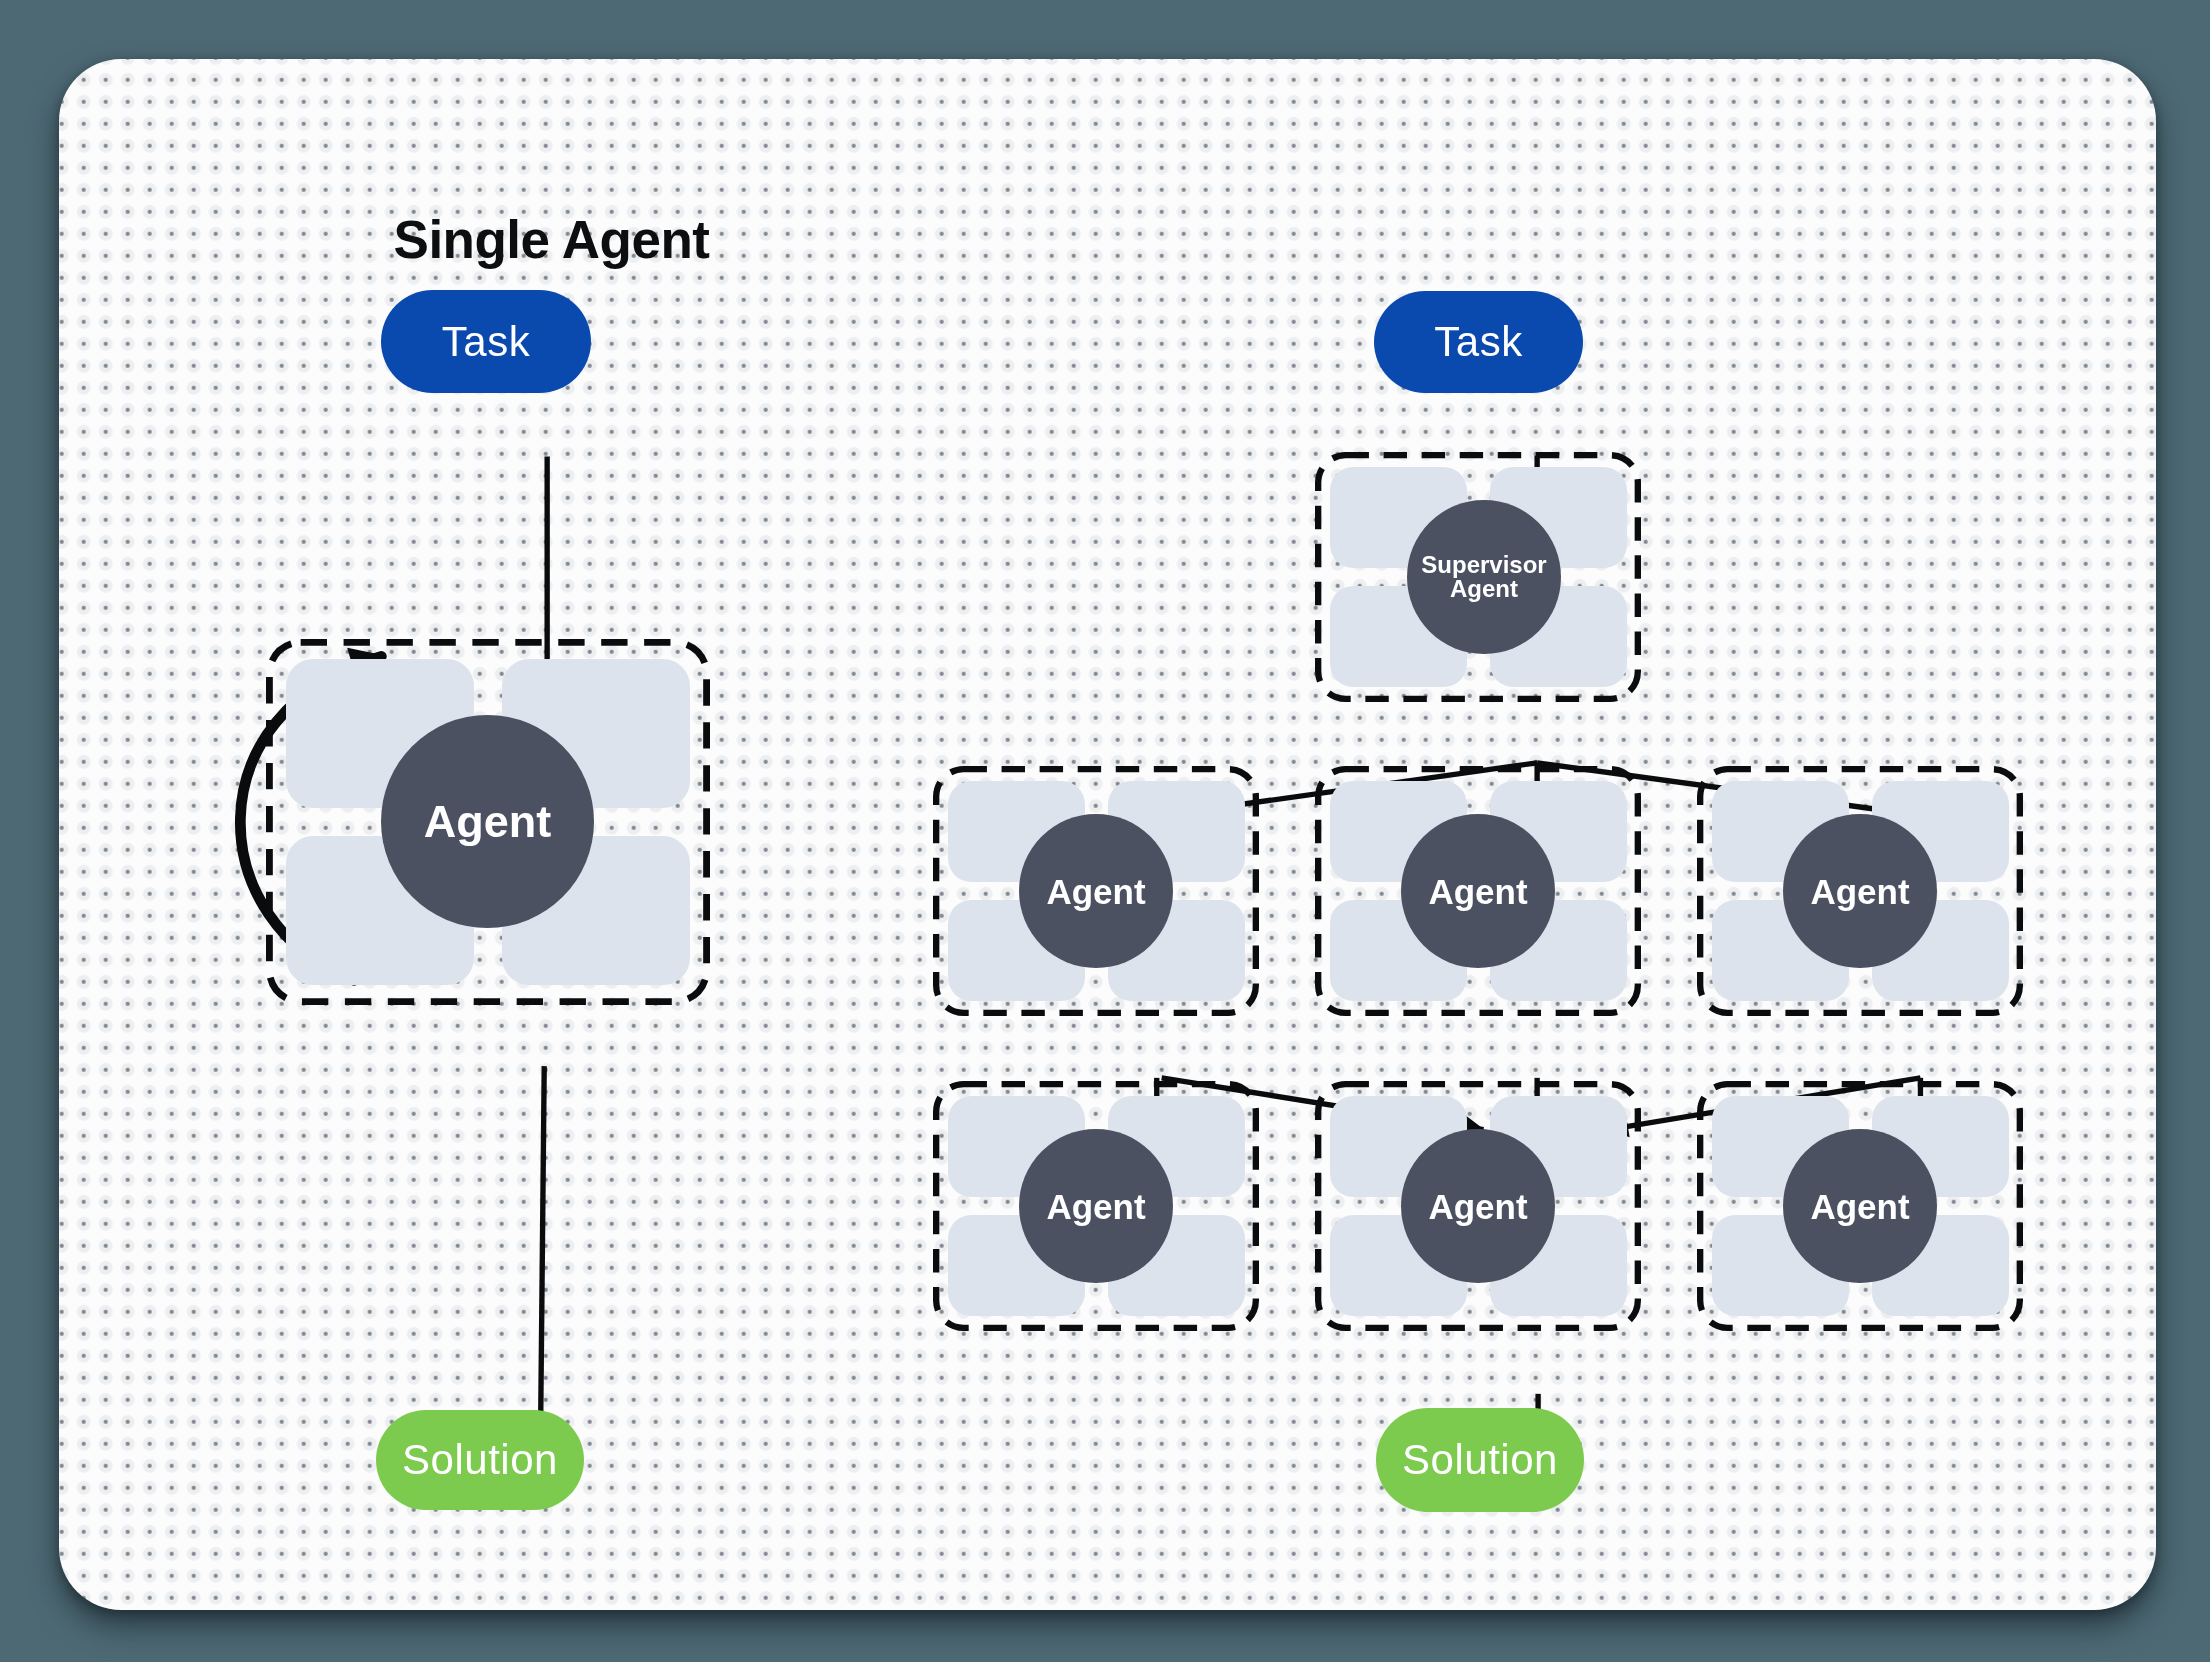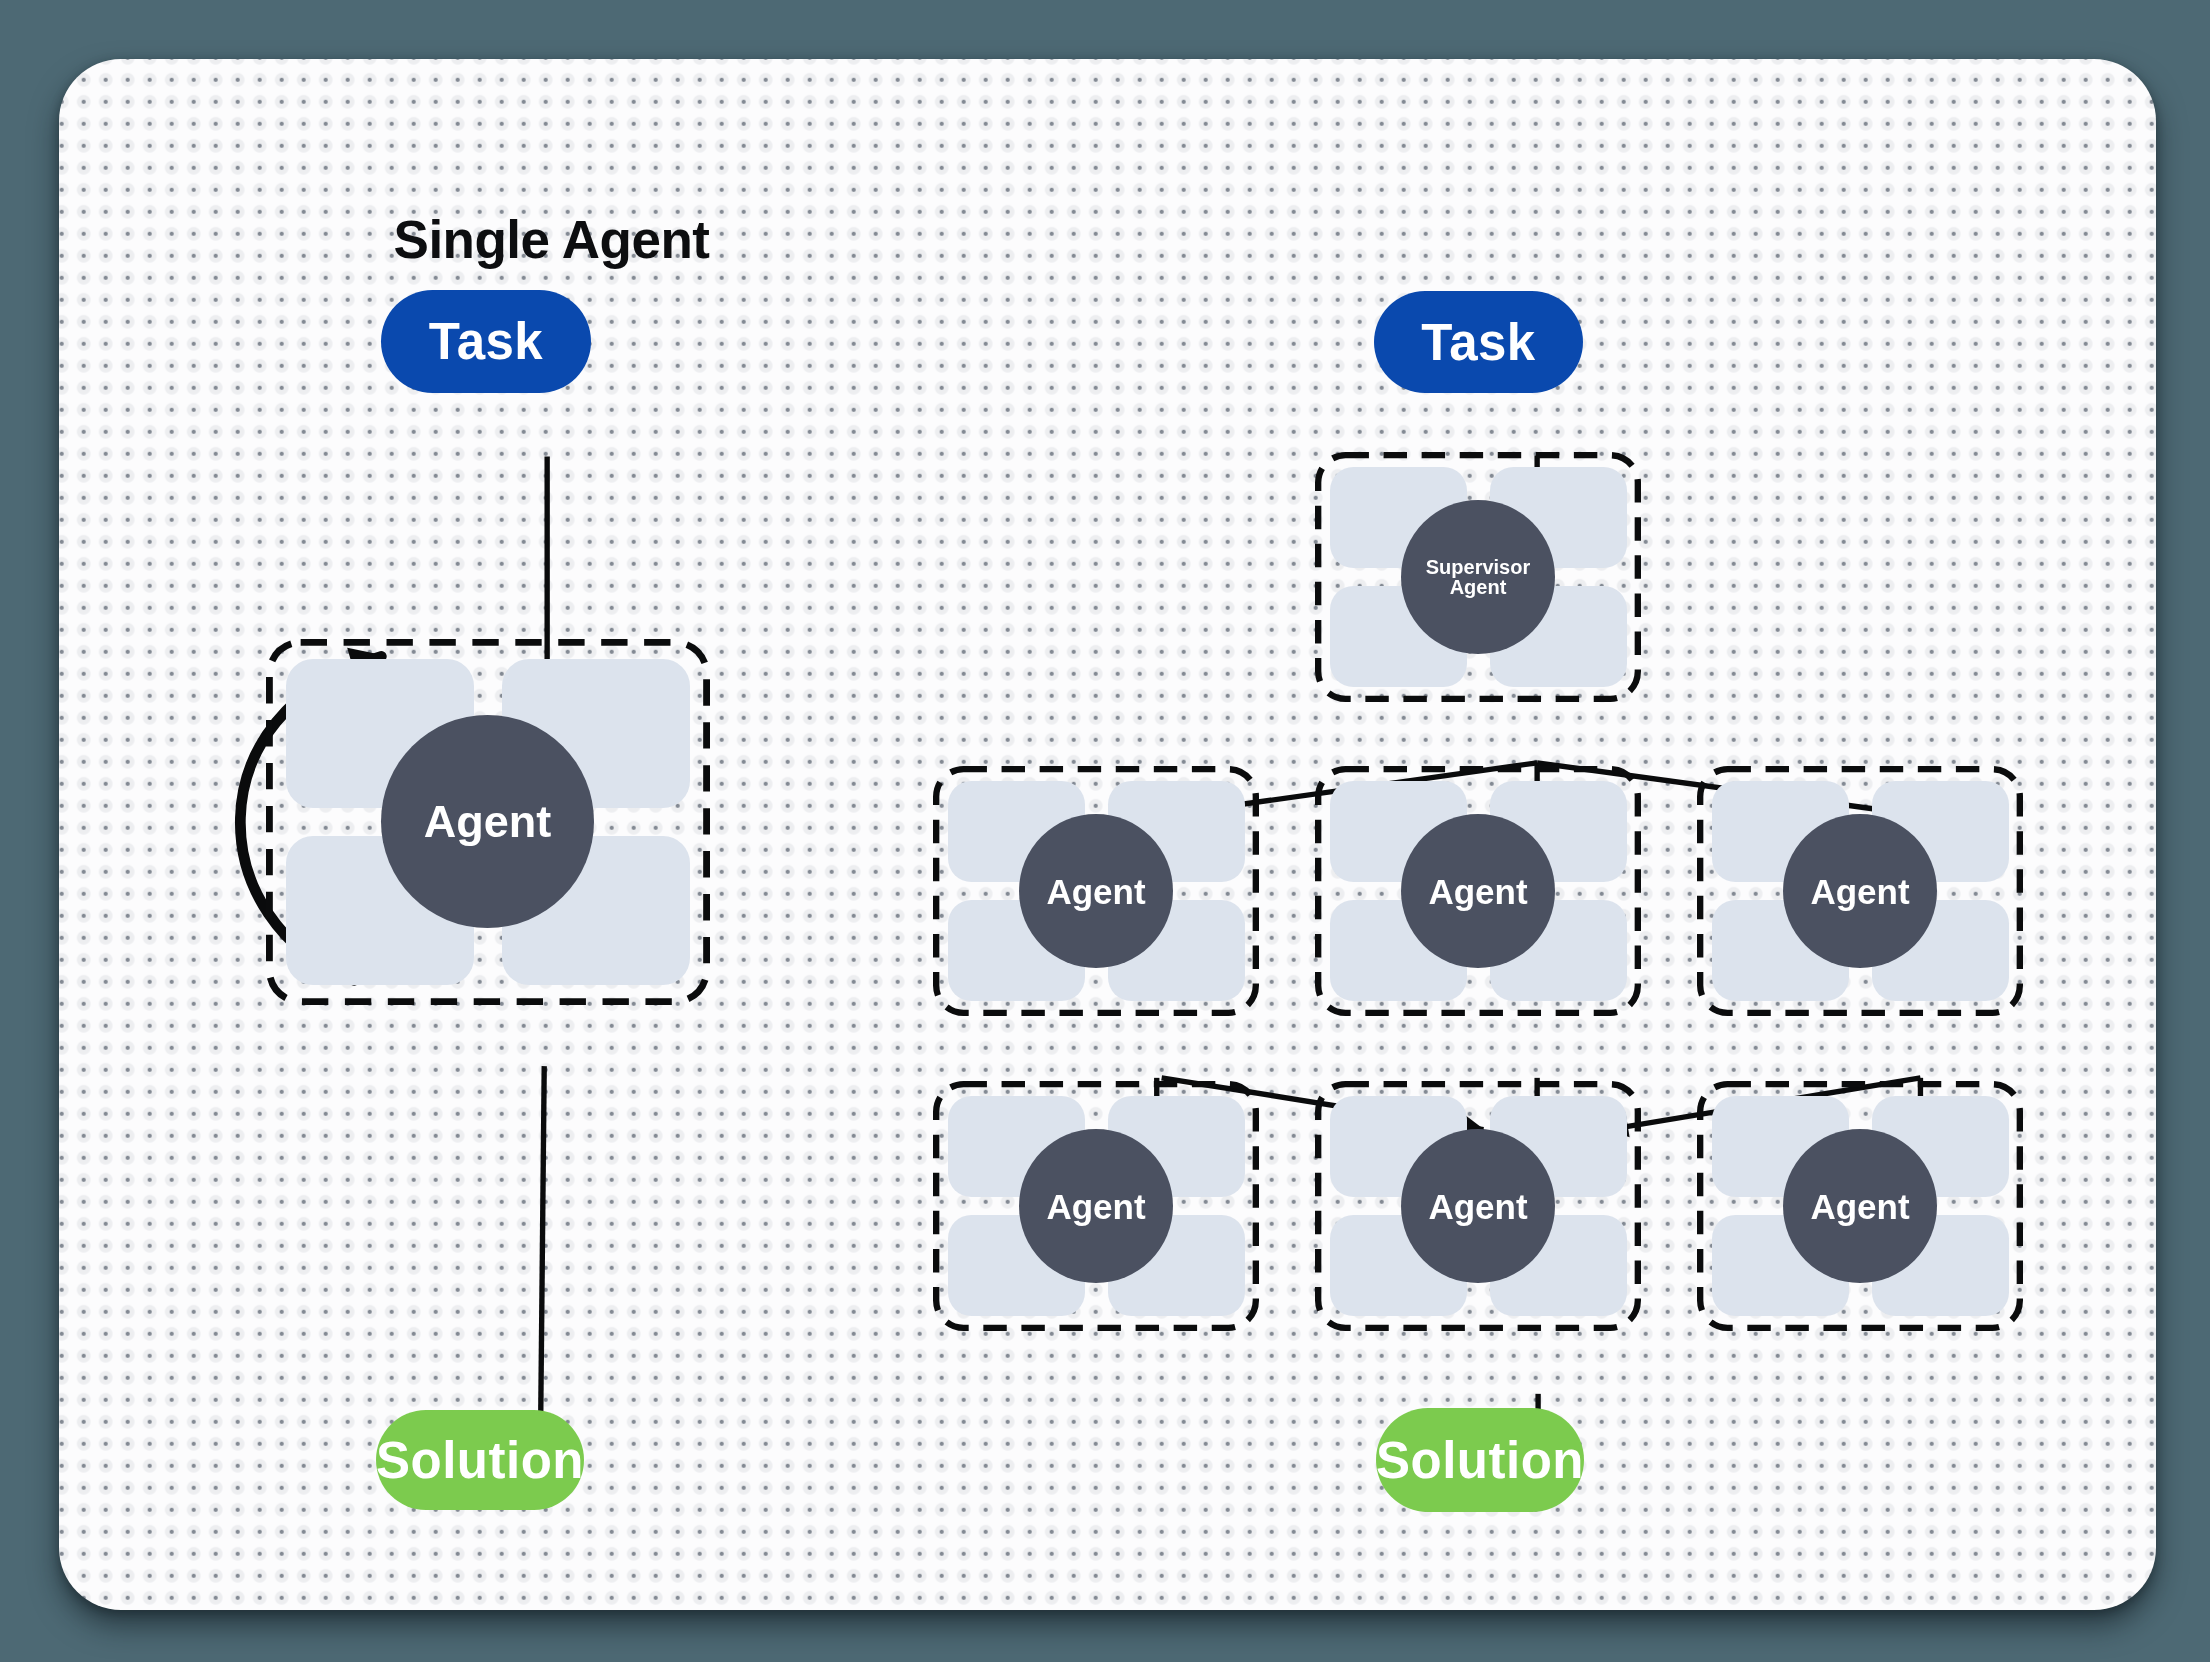--- a/index.html
+++ b/index.html
@@ -24,21 +24,21 @@
   }
   .title{
     position:absolute;width:585px;text-align:center;
     font-size:53px;font-weight:700;color:#0d0e10;letter-spacing:-0.5px;
     top:151px;line-height:59px;
   }
   .title.single{left:200px;}
   .title.multi{left:1190px;}
   .pill{
     position:absolute;display:flex;align-items:center;justify-content:center;
-    border-radius:55px;color:#ffffff;font-size:51px;font-weight:700;letter-spacing:0.5px;
+    border-radius:55px;color:#ffffff;font-size:42px;font-weight:400;letter-spacing:0.5px;
   }
   .pill.task{background:#0a49ae;}
   .pill.solution{background:#7ccb4e;}
   .agent-box{position:absolute;}
   .agent-box .border{position:absolute;inset:0;width:100%;height:100%;}
   .chip{position:absolute;background:#dce3ed;}
   .agent-circle{
     position:absolute;background:#4b5161;border-radius:50%;
     display:flex;flex-direction:column;align-items:center;justify-content:center;
     color:#ffffff;font-weight:700;text-align:center;
@@ -49,21 +49,21 @@
   .box-big .chip.tl{left:19.5px;top:19.5px;}  .box-big .chip.tr{left:236px;top:19.5px;}
   .box-big .chip.bl{left:19.5px;top:197px;} .box-big .chip.br{left:236px;top:197px;}
   .box-big .agent-circle{width:213px;height:213px;left:115px;top:76px;font-size:45px;}
   
   .box-small{width:326px;height:250px;}
   .box-small .chip{width:137px;height:101px;border-radius:23.4px;}
   .box-small .chip.tl{left:14.6px;top:14.6px;}  .box-small .chip.tr{left:175px;top:14.6px;}
   .box-small .chip.bl{left:14.6px;top:134px;} .box-small .chip.br{left:175px;top:134px;}
   .box-small .agent-circle{width:154px;height:154px;left:86px;top:48px;font-size:35px;}
   .agent-circle .line{display:block;line-height:1.0;}
-  .supervisor .agent-circle{font-size:20px;}
+  .supervisor .agent-circle{font-size:24px;margin-left:6px;}
   .arrows{position:absolute;inset:0;width:2211px;height:1663px;pointer-events:none;}
 </style>
 </head>
 <body>
 
 <div class="stage">
   <div class="canvas">
 
     <div class="title single">Single Agent</div>
 

